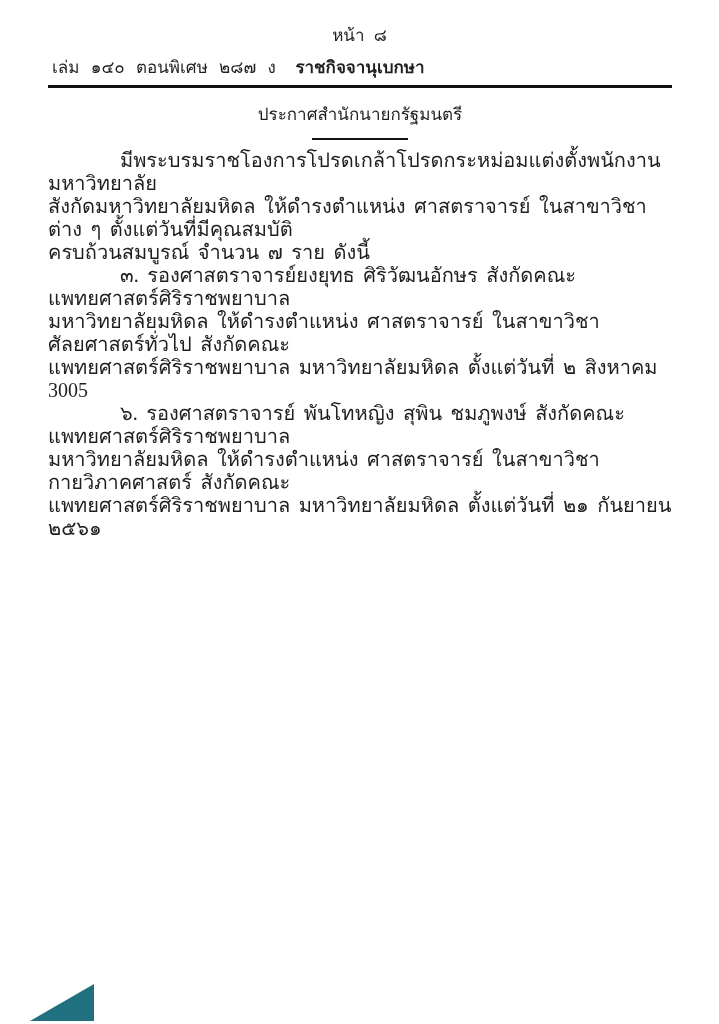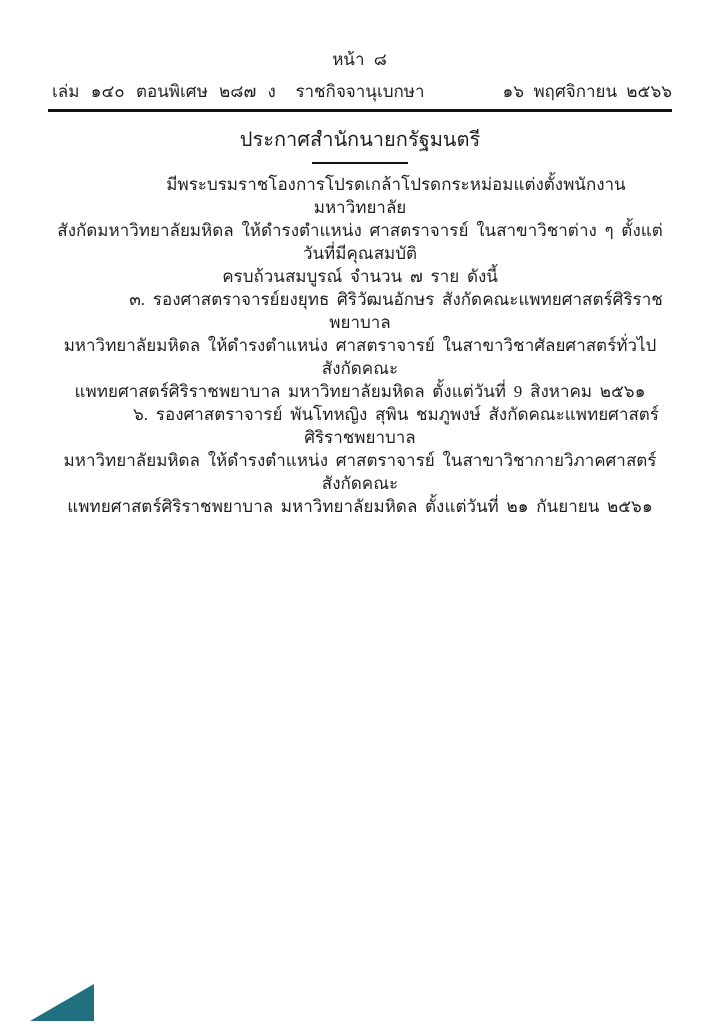--- a/index.html
+++ b/index.html
@@ -10,46 +10,46 @@
     color: #1f1f1f;
   }
   .page {
     position: relative;
     width: 719px; height: 1024px;
     overflow: hidden;
     background: #ffffff;
   }
   
   .page-no {
-    padding-top: 48px;
+    padding-top: 24px;
     text-align: center;
     font-size: 17px;
     line-height: 24px;
     word-spacing: 5px;
   }
   .masthead {
     position: relative;
     margin: 8px 47px 0 48px;
     font-size: 17px;
     line-height: 24px;
     height: 24px;
   }
   .masthead .left  { position: absolute; left: 4px; top: 0; word-spacing: 7px; }
-  .masthead .center{ position: absolute; left: 0; right: 0; top: 0; text-align: center; }
+  .masthead .center{ position: absolute; left: 0; right: 0; top: 0; text-align: center; font-weight: bold; }
   .masthead .right { position: absolute; right: 0; top: 0; word-spacing: 5px; }
   .rule {
     margin: 5px 47px 0 48px;
     height: 2.5px;
     background: #111111;
   }
   
   h1.doc-title {
     margin: 11px 0 0 1px;
     text-align: center;
-    font-size: 20px;
+    font-size: 17px;
     line-height: 32px;
     font-weight: normal;
   }
   h2.doc-subject {
     margin: 1px 0 0 0;
     text-align: center;
     font-size: 19px;
     line-height: 26px;
     font-weight: normal;
   }
@@ -57,63 +57,62 @@
     width: 96px; height: 2px;
     margin: 7px auto 0 auto;
     background: #111111;
   }
   
   .doc-body {
     margin: 9px 47px 0 48px;
   }
   .para {
     margin: 0;
-    font-size: 17px;
+    font-size: 20px;
     line-height: 23px;
     text-indent: 72px;
     white-space: pre-line;
     word-spacing: 3.5px;
-    text-align: center;
+    text-align: left;
   }
   
   .corner-triangle {
     position: absolute;
     left: 30px; bottom: 3px;
     width: 64px; height: 37px;
     clip-path: polygon(0% 100%, 100% 0%, 100% 100%);
     background: #20707f;
   }
 </style>
 </head>
 <body>
 
 <div class="page">
 
   <div class="page-no">หน้า ๘</div>
 
   <div class="masthead">
     <span class="left">เล่ม ๑๔๐ ตอนพิเศษ ๒๘๗ ง</span>
     <span class="center">ราชกิจจานุเบกษา</span>
-    <span class="right">๑๖ พฤศจิกายน ๒๕๖๖</span>
   </div>
 
   <div class="rule"></div>
 
   <h1 class="doc-title">ประกาศสำนักนายกรัฐมนตรี</h1>
 
 
   <div class="short-rule"></div>
 
   <div class="doc-body">
     <p class="para">มีพระบรมราชโองการโปรดเกล้าโปรดกระหม่อมแต่งตั้งพนักงานมหาวิทยาลัย
 สังกัดมหาวิทยาลัยมหิดล ให้ดำรงตำแหน่ง ศาสตราจารย์ ในสาขาวิชาต่าง ๆ ตั้งแต่วันที่มีคุณสมบัติ
 ครบถ้วนสมบูรณ์ จำนวน ๗ ราย ดังนี้</p>
     <p class="para">๓. รองศาสตราจารย์ยงยุทธ ศิริวัฒนอักษร สังกัดคณะแพทยศาสตร์ศิริราชพยาบาล
 มหาวิทยาลัยมหิดล ให้ดำรงตำแหน่ง ศาสตราจารย์ ในสาขาวิชาศัลยศาสตร์ทั่วไป สังกัดคณะ
-แพทยศาสตร์ศิริราชพยาบาล มหาวิทยาลัยมหิดล ตั้งแต่วันที่ 9 สิงหาคม ๒๕๖๑</p>
+แพทยศาสตร์ศิริราชพยาบาล มหาวิทยาลัยมหิดล ตั้งแต่วันที่ ๒ สิงหาคม 3005</p>
     <p class="para">๖. รองศาสตราจารย์ พันโทหญิง สุพิน ชมภูพงษ์ สังกัดคณะแพทยศาสตร์ศิริราชพยาบาล
 มหาวิทยาลัยมหิดล ให้ดำรงตำแหน่ง ศาสตราจารย์ ในสาขาวิชากายวิภาคศาสตร์ สังกัดคณะ
 แพทยศาสตร์ศิริราชพยาบาล มหาวิทยาลัยมหิดล ตั้งแต่วันที่ ๒๑ กันยายน ๒๕๖๑</p>
 
   </div>
 
   <div class="corner-triangle" style="background: rgb(32, 112, 127);"></div>
 
 </div>
 

